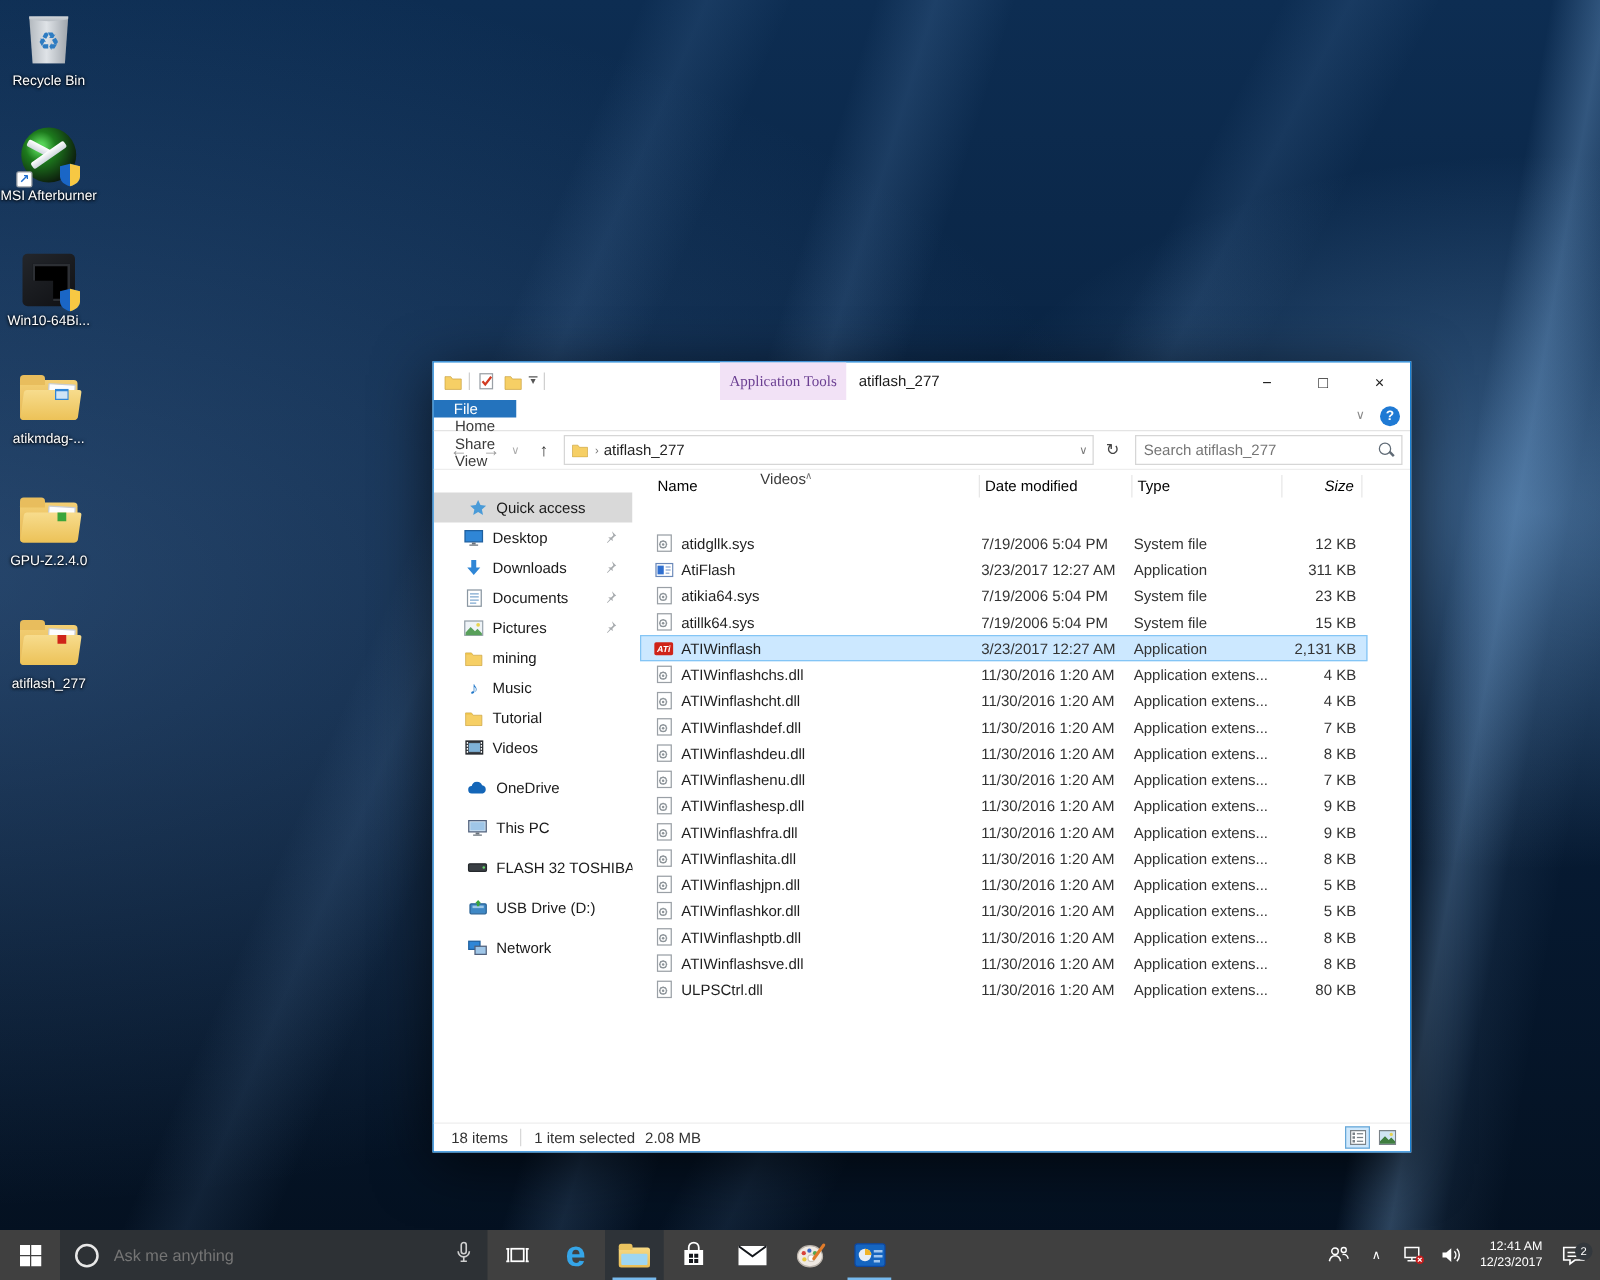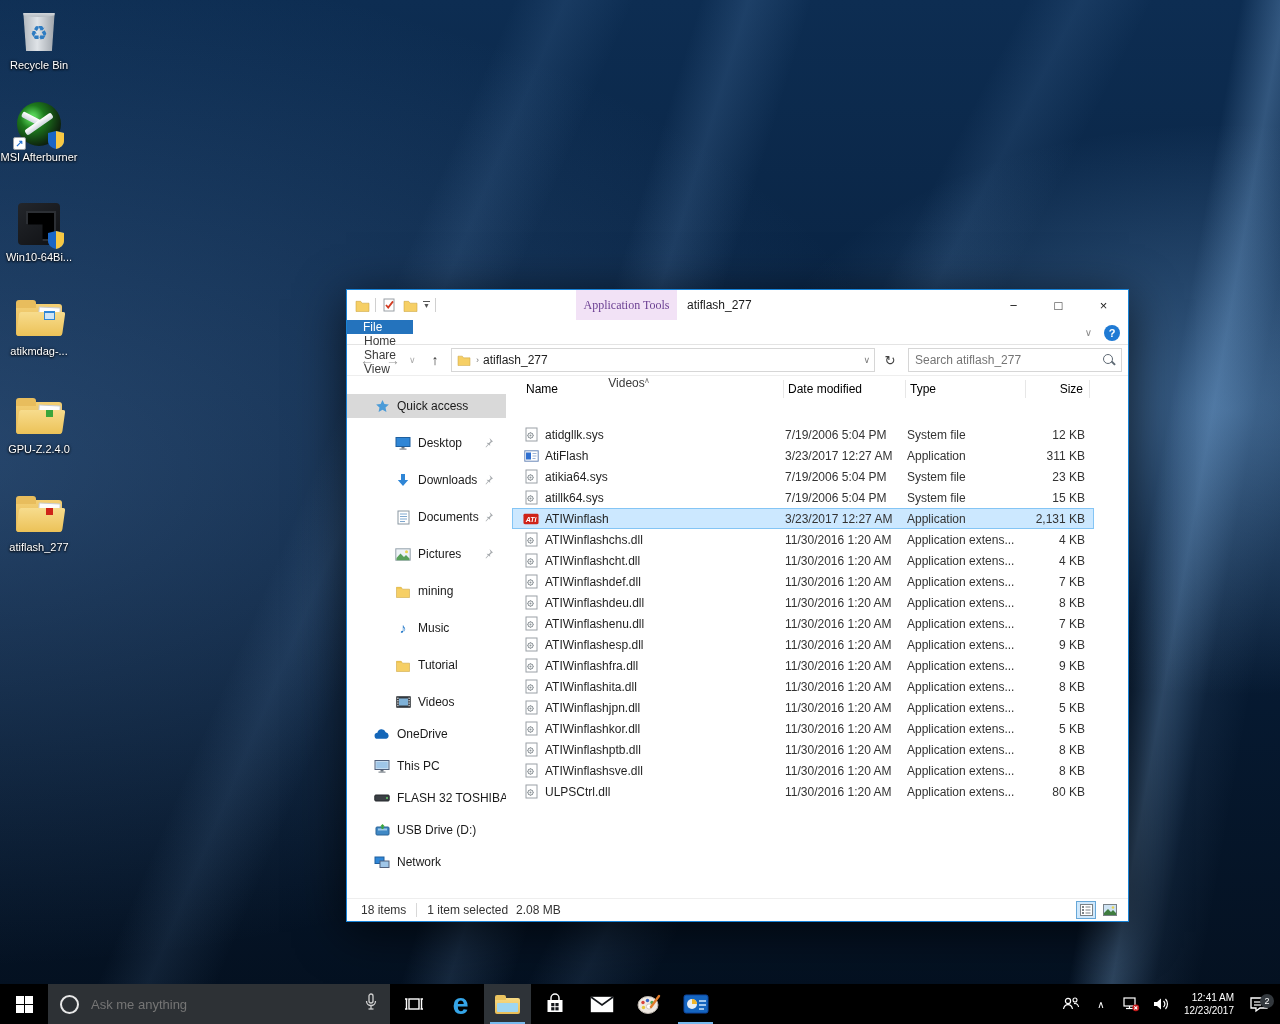--- a/index.html
+++ b/index.html
@@ -67,47 +67,47 @@
   .refr { color:#444; font-size:13px; width:18px; text-align:center; }
   .searchbox { width:214px; height:24px; border:1px solid #d6d6d6; display:flex; align-items:center; padding:0 6px; margin-left:auto; }
   .searchbox input { border:none; outline:none; flex:1; font-size:12px; color:#707070; font-family:inherit; background:transparent; }
   .mag { width:12px; height:12px; position:relative; }
   .mag::before { content:""; position:absolute; left:0; top:0; width:8px; height:8px; border:1.4px solid #5f6a75; border-radius:50%; }
   .mag::after { content:""; position:absolute; left:7.5px; top:7.5px; width:4.5px; height:1.6px; background:#5f6a75; transform:rotate(45deg); }
 
   .contentarea { flex:1; display:flex; min-height:0; }
   .sidebar { width:159px; flex:0 0 auto; padding-top:18px; font-size:12px; color:#1a1a1a; overflow:hidden; }
   .sb-row { height:24px; display:flex; align-items:center; gap:7px; padding-left:27px; position:relative; white-space:nowrap; }
-  .sb-row.child { padding-left:48px;margin-top:13px; }
+  .sb-row.child { padding-left:24px; }
   .sb-row.selected { background:#d9d9d9; }
   .sb-row.root { margin-top:8px; }
   .sb-ic { width:16px; height:16px; display:flex; align-items:center; justify-content:center; flex:0 0 auto; }
   .sb-pin { position:absolute; right:12px; top:6px; width:11px; height:11px; opacity:.75; }
 
   .filelist { flex:1; padding:4px 0 0 6px; position:relative; font-size:12px; }
   .sortcaret { position:absolute; top:0px; left:138px; font-size:8px; color:#777; }
   .lheader { display:flex; height:24px; align-items:flex-start; color:#000000; }
   .lheader .hc { border-right:1px solid #e7e7e7; height:18px; display:flex; align-items:center; padding-left:4px; }
   .c-name { width:272px; } .c-date { width:122px; } .c-type { width:120px; } .c-size { width:64px; }
-  .hc.c-name { padding-left:14px; } .hc.c-size { justify-content:flex-end; padding-right:6px; }
+  .hc.c-name { padding-left:14px; } .hc.c-size { justify-content:flex-end; padding-right:6px;font-style:italic; }
   .rows { margin-top:20px; }
   .frow { display:flex; height:21px; align-items:center; color:#333; border:1px solid transparent; width:582px; }
   .frow.selected { background:#cce8ff; border-color:#84c5f5; }
   .frow .c-name { display:flex; align-items:center; gap:6px; padding-left:10px; color:#1f1f1f; }
   .frow .c-size { text-align:right; padding-right:6px; }
   .fi { width:16px; height:15px; display:flex; align-items:center; justify-content:center; flex:0 0 auto; }
 
   .statusbar { height:23px; border-top:1px solid #eee; display:flex; align-items:center; font-size:12px; color:#333; padding:0 8px 0 14px; flex:0 0 auto; }
   .statusbar .s-sep { width:1px; height:14px; background:#d8d8d8; margin:0 10px; }
   .viewtoggles { margin-left:auto; display:flex; gap:4px; }
   .vt { width:20px; height:18px; display:flex; align-items:center; justify-content:center; }
   .vt.active { background:#cfe8fc; border:1px solid #66a7d8; }
 
   
-  .taskbar { position:absolute; left:0; bottom:0; width:1280px; height:40px; background:#000000; display:flex; align-items:stretch; z-index:50; }
+  .taskbar { position:absolute; left:0; bottom:0; width:1280px; height:40px; background:#404040; display:flex; align-items:stretch; z-index:50; }
   .startbtn { width:48px; display:flex; align-items:center; justify-content:center; }
   .winlogo { width:17px; height:17px; display:grid; grid-template-columns:8px 8px; grid-template-rows:8px 8px; gap:1px; }
   .winlogo i { background:#fff; }
   .cortana { width:342px; background:#2d3135; display:flex; align-items:center; padding:0 12px; gap:12px; }
   .cring { width:19px; height:19px; border:2.2px solid #e8e8e8; border-radius:50%; }
   .cortana .ph { flex:1; font-size:13px; color:#d6d6d6; border:none; background:transparent; outline:none; font-family:inherit; }
   .tb-btn { width:47px; display:flex; align-items:center; justify-content:center; position:relative; }
   .tb-btn.active::after { content:""; position:absolute; left:6px; right:6px; bottom:0; height:2px; background:#76b9ed; }
   .tb-btn.hl { background:#2e3338; }
   .tb-folder { width:25px; height:19px; position:relative; }

